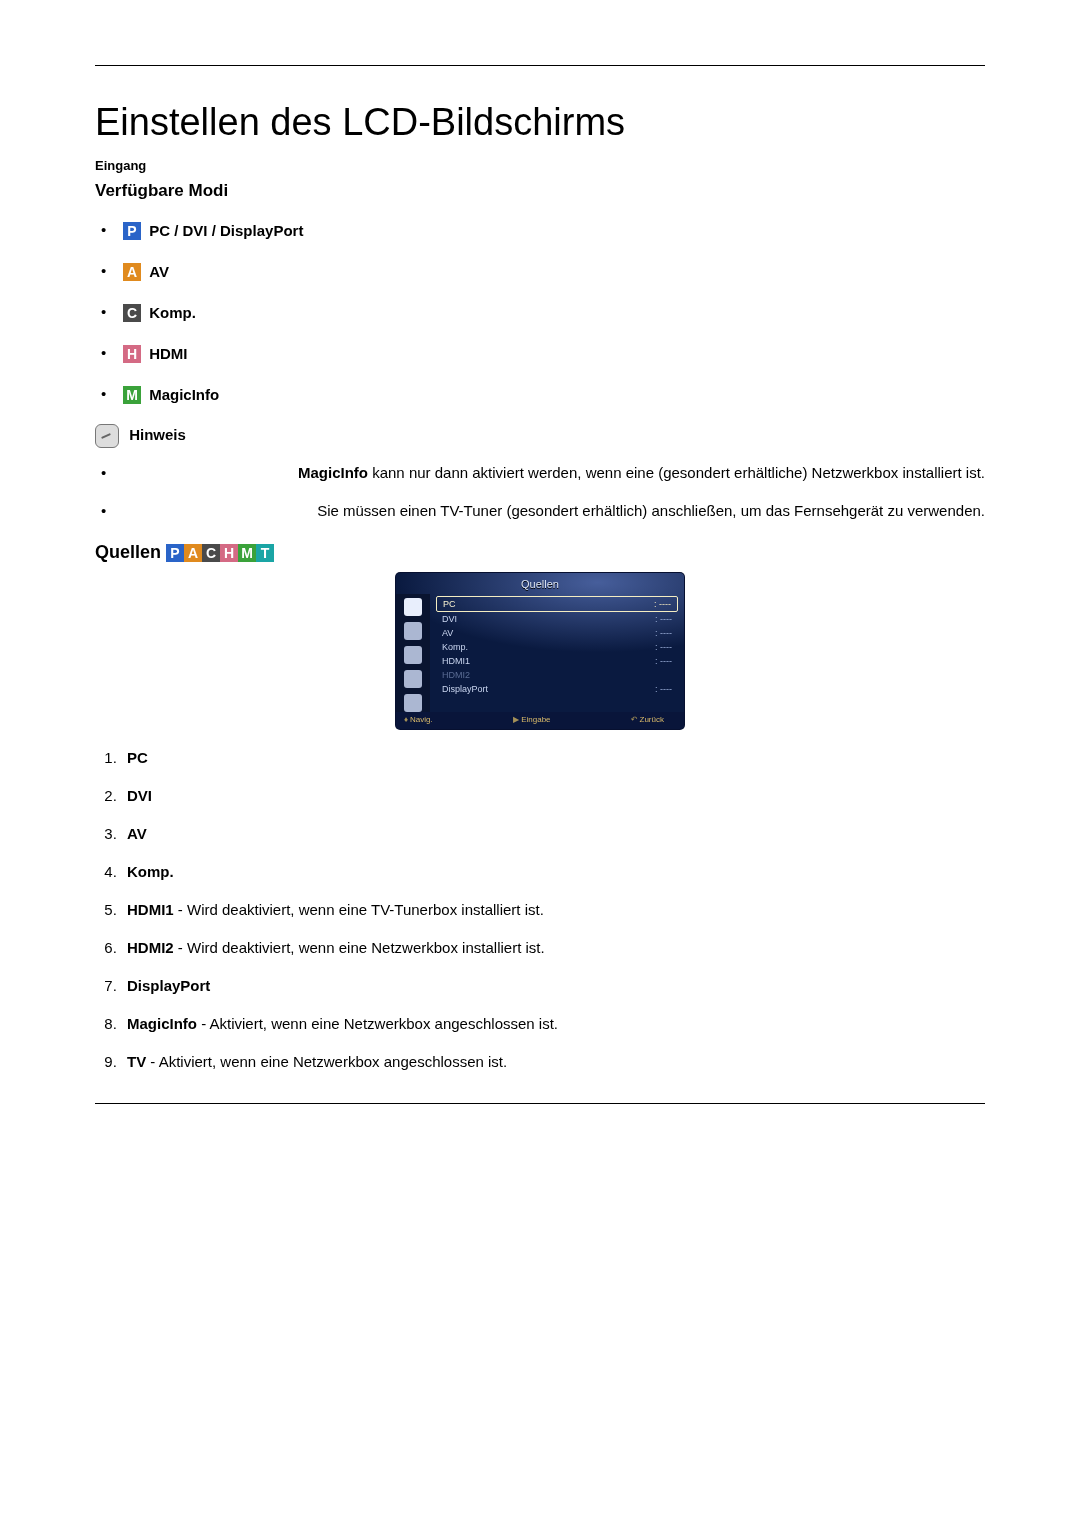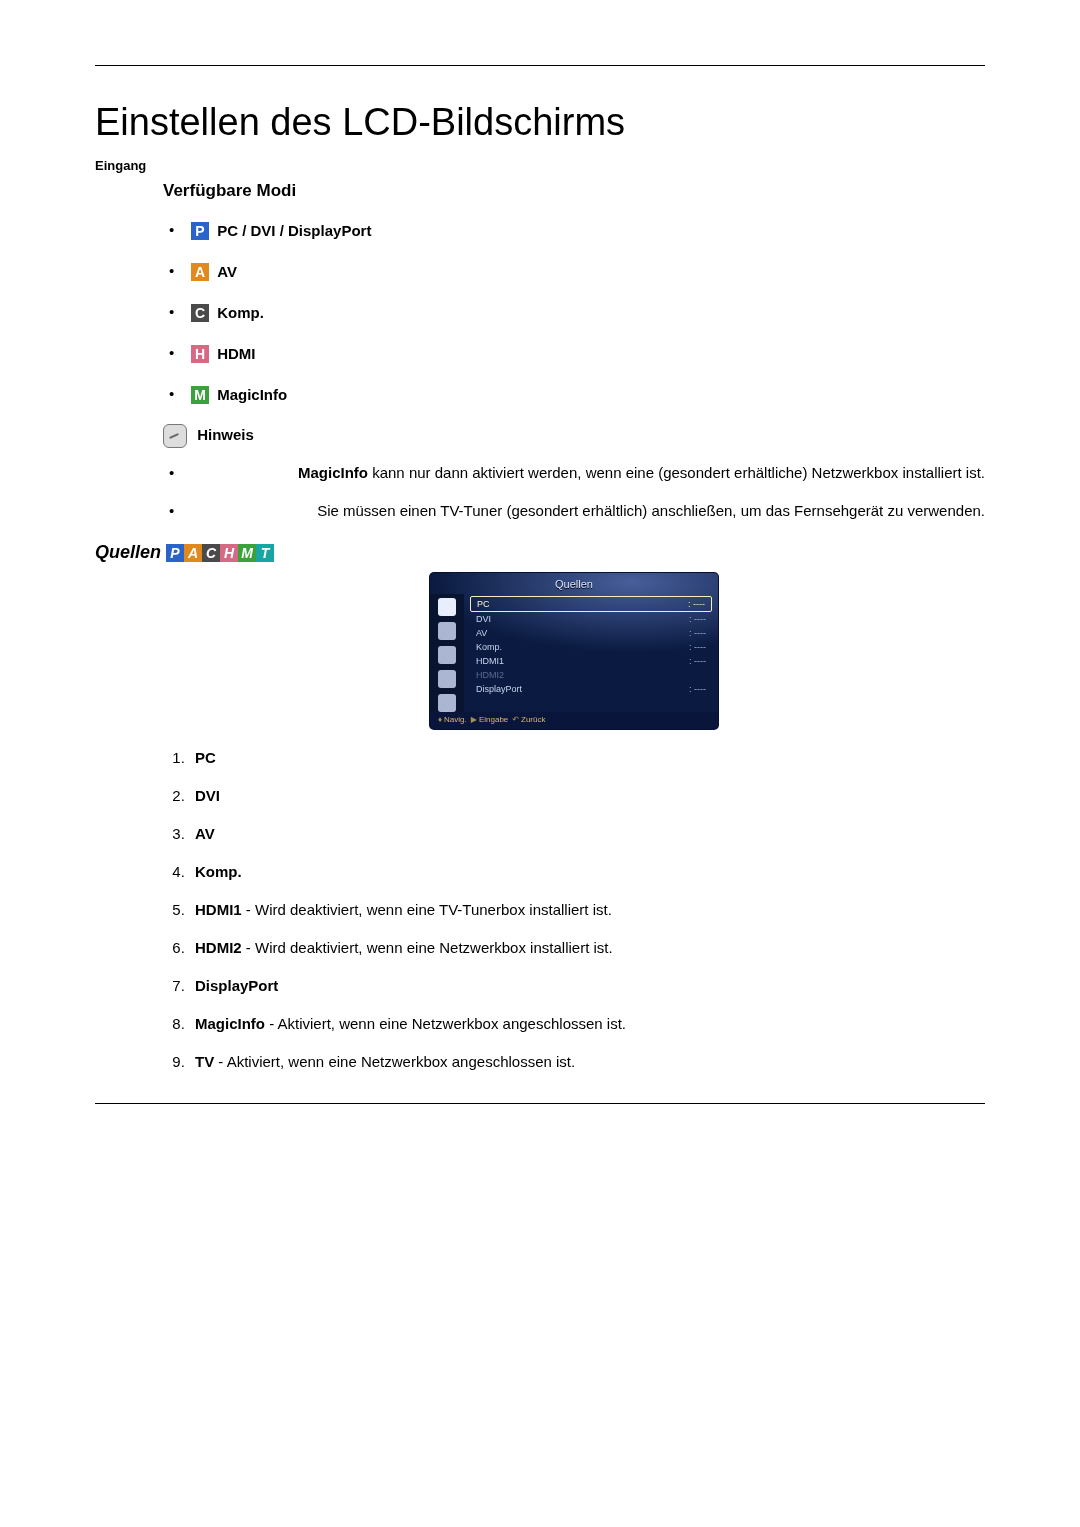--- a/index.html
+++ b/index.html
@@ -32,21 +32,21 @@
   h2 {
     font-size: 13px;
     font-weight: bold;
     margin: 0 0 8px 0;
   }
   h3 {
     font-size: 17px;
     font-weight: bold;
     margin: 0 0 18px 0;
   }
-  .indent1 { margin-left: 68px; }
+  .indent1 { }
   .mode-list { list-style: none; padding: 0; margin: 0 0 14px 0; }
   .mode-list li {
     position: relative;
     padding-left: 28px;
     margin-bottom: 18px;
     line-height: 22px;
   }
   .mode-list li::before {
     content: "•";
     position: absolute;
@@ -106,21 +106,20 @@
   .hinweis-list li::before {
     content: "•";
     position: absolute;
     left: 6px;
     top: 0;
   }
   .section-quellen-head {
     font-size: 18px;
     font-weight: bold;
     margin: 0 0 10px 0;
-    font-style: italic;
   }
   .section-quellen-head .mode-badge { margin-right: 0; margin-left: 0; }
   .osd-container { display: flex; justify-content: center; margin: 2px 0 18px 0; }
   .osd {
     width: 288px;
     background: #0a1a40;
     border-radius: 4px;
     color: #c8d4ee;
     font-size: 10px;
     box-shadow: 0 0 0 1px #071030;
@@ -163,23 +162,23 @@
   .osd-row .val { color: #9fb2dc; }
   .osd-row.active {
     border: 1px solid #f4edc2;
     border-radius: 2px;
     color: #f6f0cf;
   }
   .osd-row.active .val { color: #f3e8bf; }
   .osd-row.dim { color: #5a6c94; }
   .osd-foot {
     display: flex;
-    justify-content: flex-start;
+    justify-content: space-between;
     gap: 4px;
-    padding: 3px 3px 5px 8px;
+    padding: 3px 20px 5px 8px;
     font-size: 8px;
     color: #d8b96a;
     background: #09153a;
   }
   .osd-foot span.icn{ color:#a49057; margin-right:2px;}
   .para { text-align: justify; line-height: 22px; margin: 0 0 18px 0; }
   ol.num-list {
     padding: 0 0 0 26px;
     margin: 0;
   }

